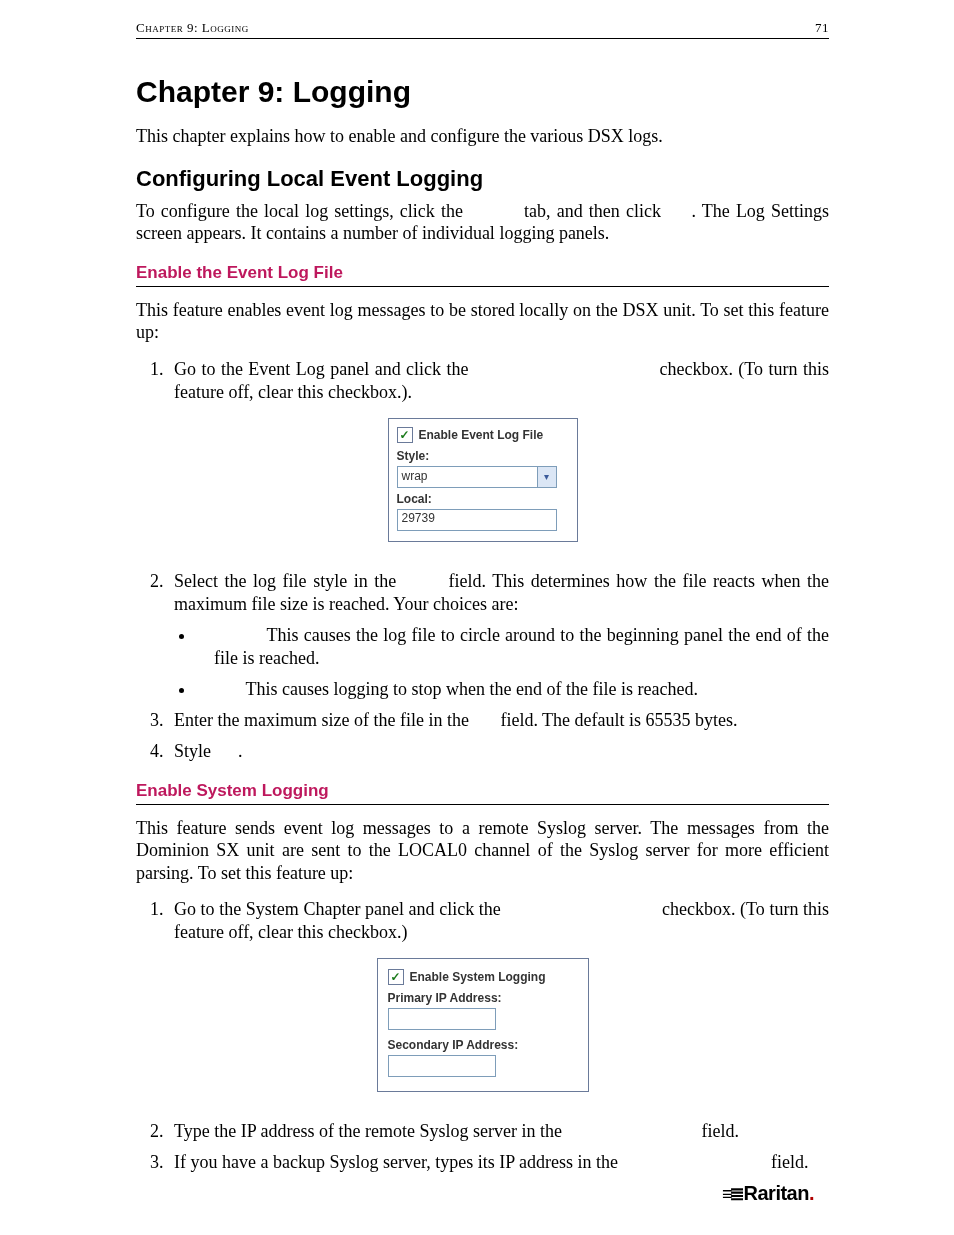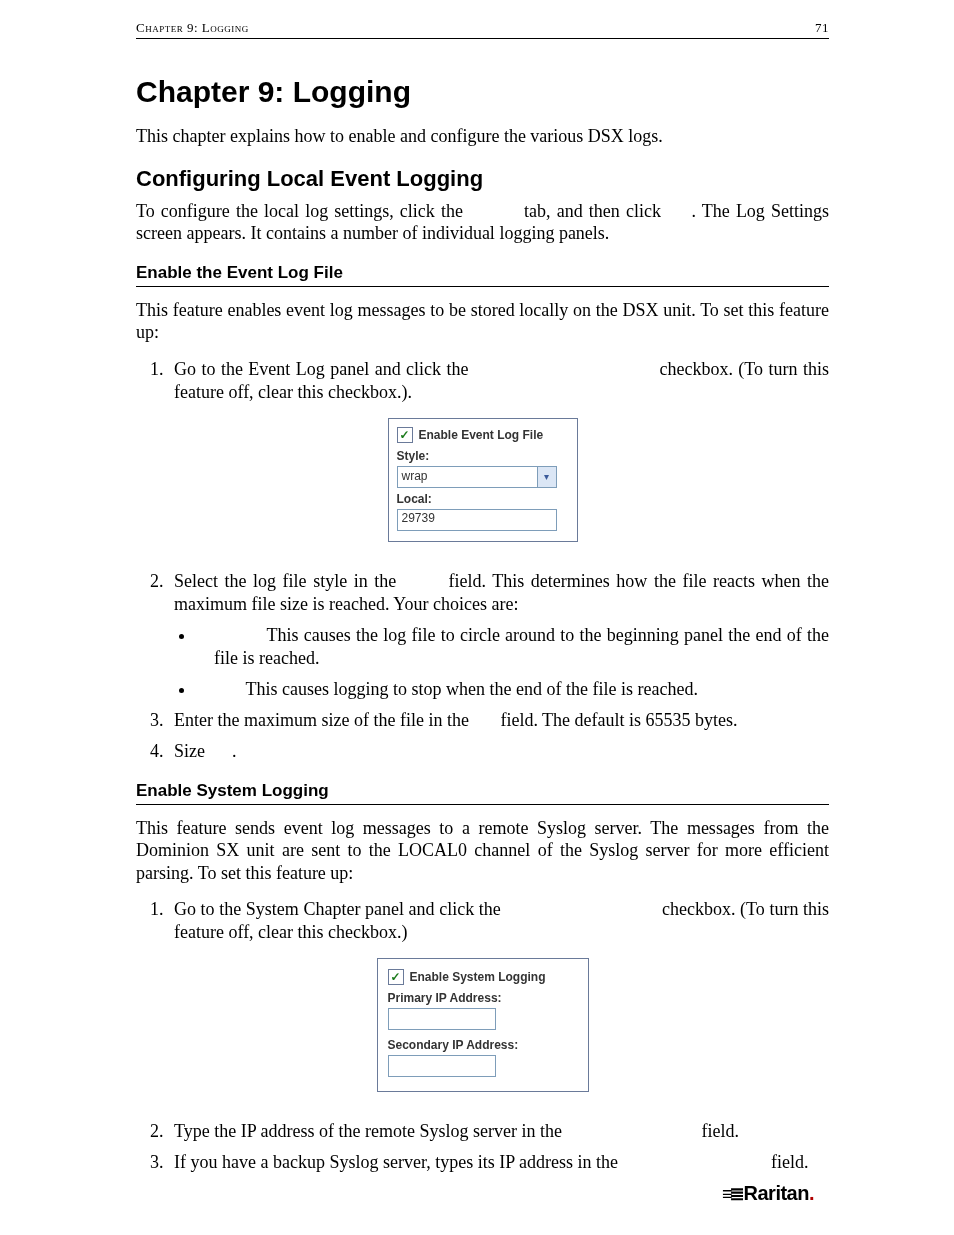--- a/index.html
+++ b/index.html
@@ -42,21 +42,21 @@
   h2.section {
     font-family: Arial, Helvetica, sans-serif;
     font-weight: 900;
     font-size: 22px;
     margin: 18px 0 8px 0;
   }
   h3.sub {
     font-family: Arial, Helvetica, sans-serif;
     font-weight: 900;
     font-size: 17px;
-    color: #000000;
+    color: #be185d;
     border-bottom: 1px solid #000;
     padding-bottom: 3px;
     margin: 18px 0 12px 0;
   }
   ol.num { font-size: 18px; padding-left: 26px; margin: 6px 0; }
   ol.num > li { margin: 4px 0 8px 6px; padding-left: 6px; line-height:1.28;}
   ol.num > li.j { text-align: justify; }
   ul.bul { list-style: disc; padding-left: 60px; margin:4px 0; font-size:18px;}
   ul.bul > li { margin: 4px 0 8px 0; padding-left: 18px; line-height:1.28;}
   ul.bul > li.j { text-align: justify; }
@@ -151,21 +151,21 @@
 
   <ol class="num" start="2">
     <li class="j" style="white-space:pre-wrap;">Select the log file style in the        field. This determines how the file reacts when the maximum file size is reached. Your choices are:</li>
   </ol>
   <ul class="bul">
     <li class="j" style="white-space:pre-wrap;">          This causes the log file to circle around to the beginning panel the end of the file is reached.</li>
     <li style="white-space:pre-wrap;">       This causes logging to stop when the end of the file is reached.</li>
   </ul>
   <ol class="num" start="3">
     <li style="white-space:pre-wrap;">Enter the maximum size of the file in the       field. The default is 65535 bytes.</li>
-    <li style="white-space:pre-wrap;">Size      .</li>
+    <li style="white-space:pre-wrap;">Style      .</li>
   </ol>
 
   <h3 class="sub">Enable System Logging</h3>
   <p class="body justify">This feature sends event log messages to a remote Syslog server. The messages from the Dominion SX unit are sent to the LOCAL0 channel of the Syslog server for more efficient parsing. To set this feature up:</p>
 
   <ol class="num">
     <li class="j" style="white-space:pre-wrap;">Go to the System Chapter panel and click the                                   checkbox. (To turn this feature off, clear this checkbox.)</li>
   </ol>
 
   <div class="panel-wrap">

